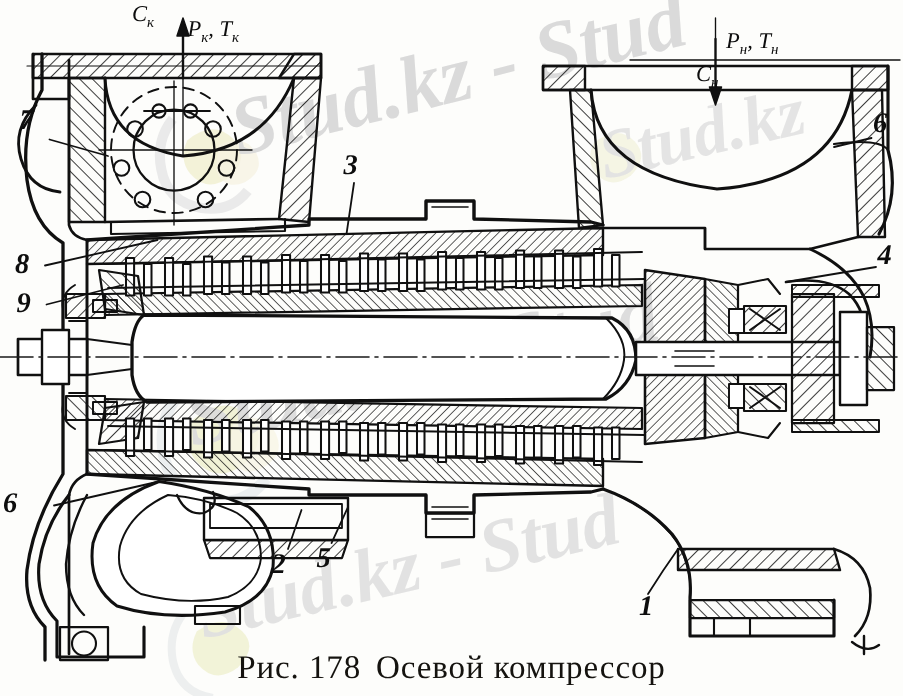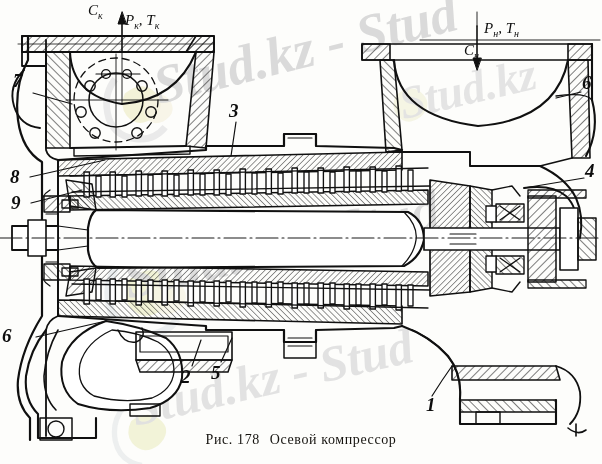--- a/index.html
+++ b/index.html
@@ -66,21 +66,21 @@
     pointer-events: none;
     user-select: none;
   }
   #caption {
     position: absolute;
     left: 0;
     top: 432px;
     width: 602px;
     text-align: center;
     font-family: "Liberation Serif", serif;
-    font-size: 14px;
+    font-size: 22px;
     color: #15130f;
     letter-spacing: .6px;
   }
   #caption .cap-num { margin-right: 10px; }
   .lbl {
     position: absolute;
     font-family: "Liberation Serif", serif;
     font-style: italic;
     font-weight: bold;
     font-size: 19px;

